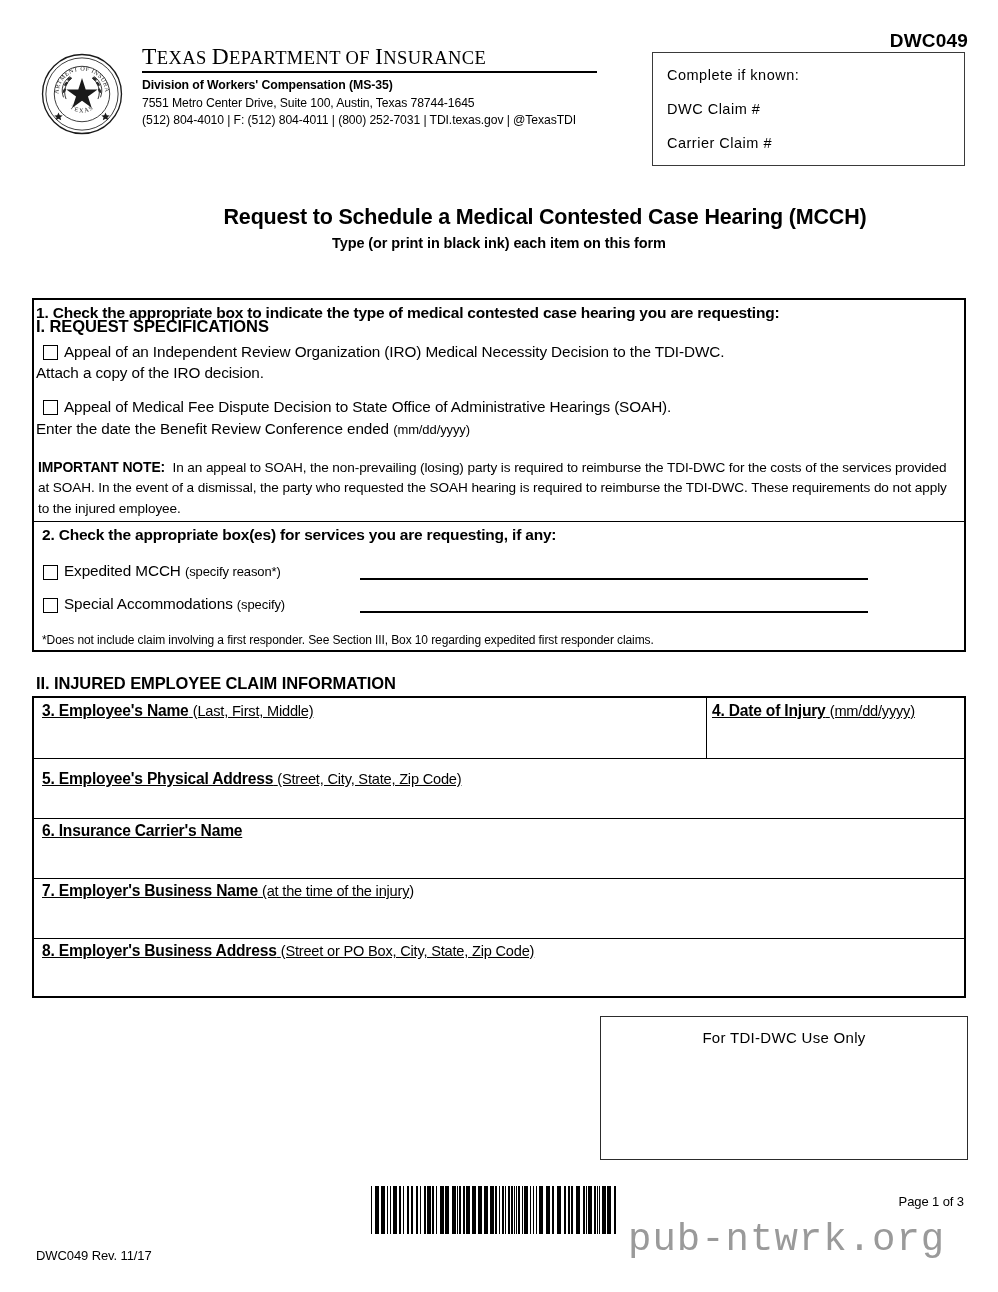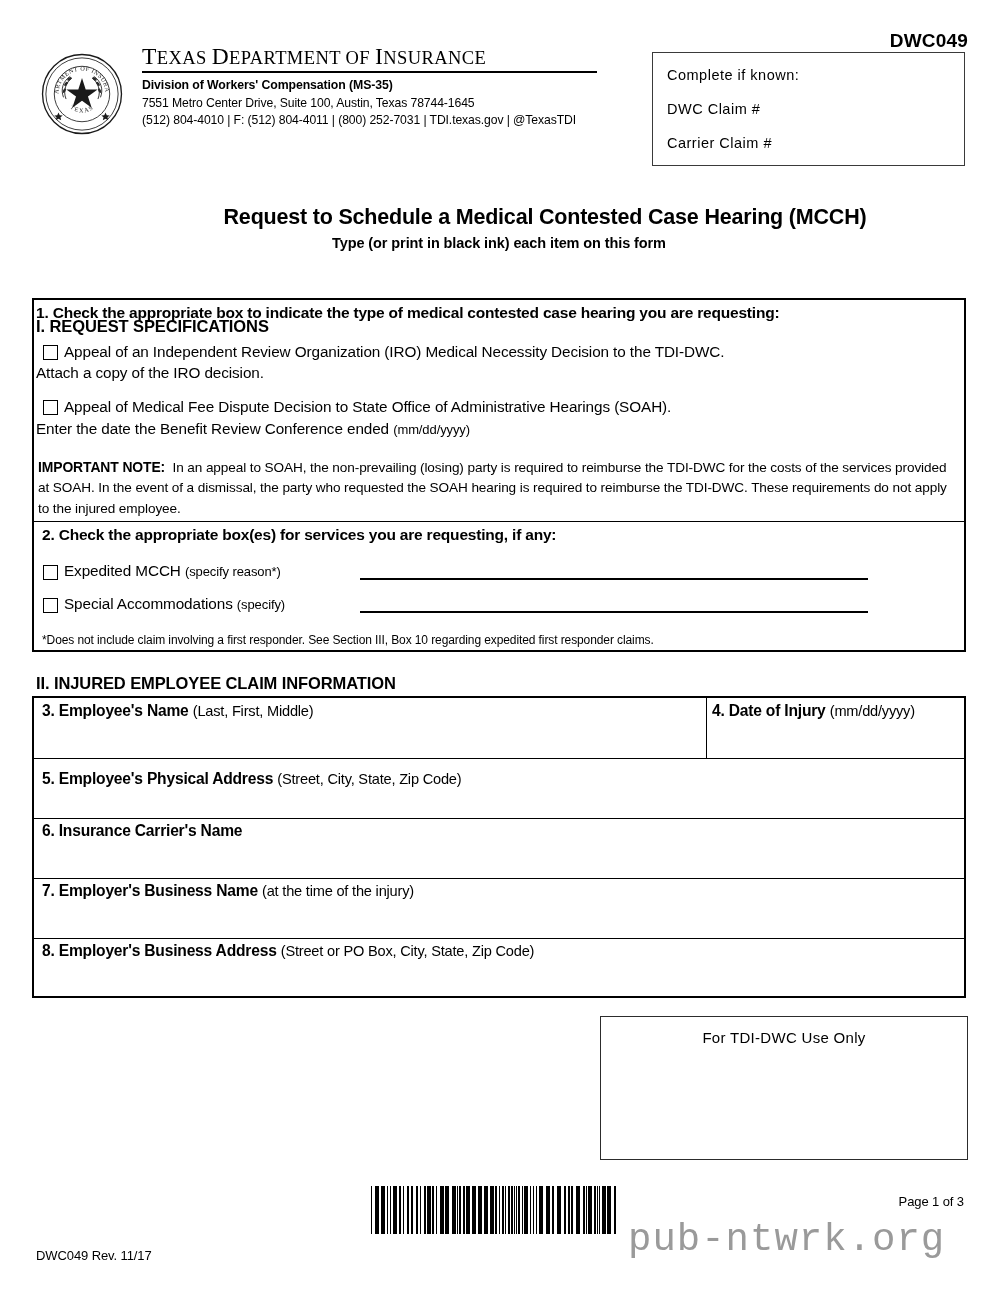--- a/index.html
+++ b/index.html
@@ -183,20 +183,21 @@
     position: absolute;
     border-bottom: 2px solid #000;
   }
 
   .fld-label {
     position: absolute;
     font-size: 15.6px;
     font-weight: bold;
     letter-spacing: -0.2px;
     white-space: nowrap;
+    text-decoration: underline;
   }
   .fld-label .hint {
     font-weight: normal;
     font-size: 14.6px;
   }
 
   
   #useonly-box {
     position: absolute;
     left: 600px;

